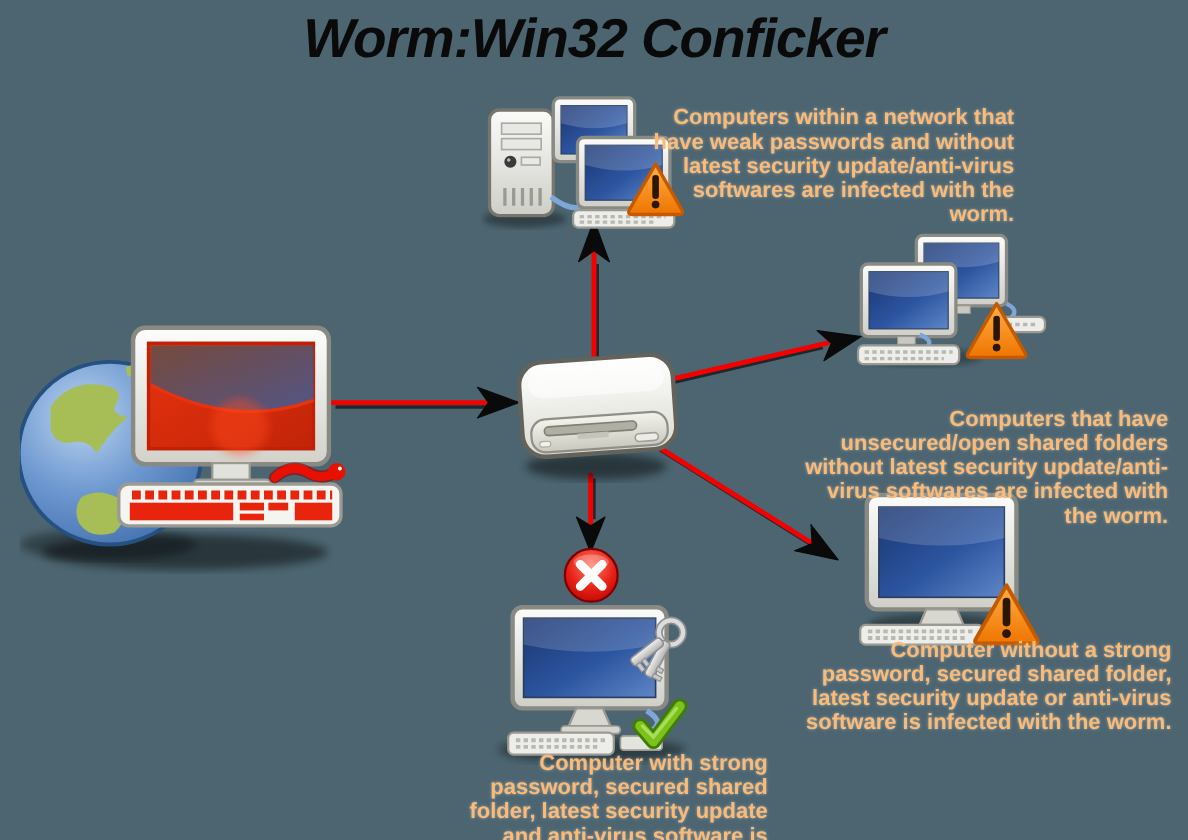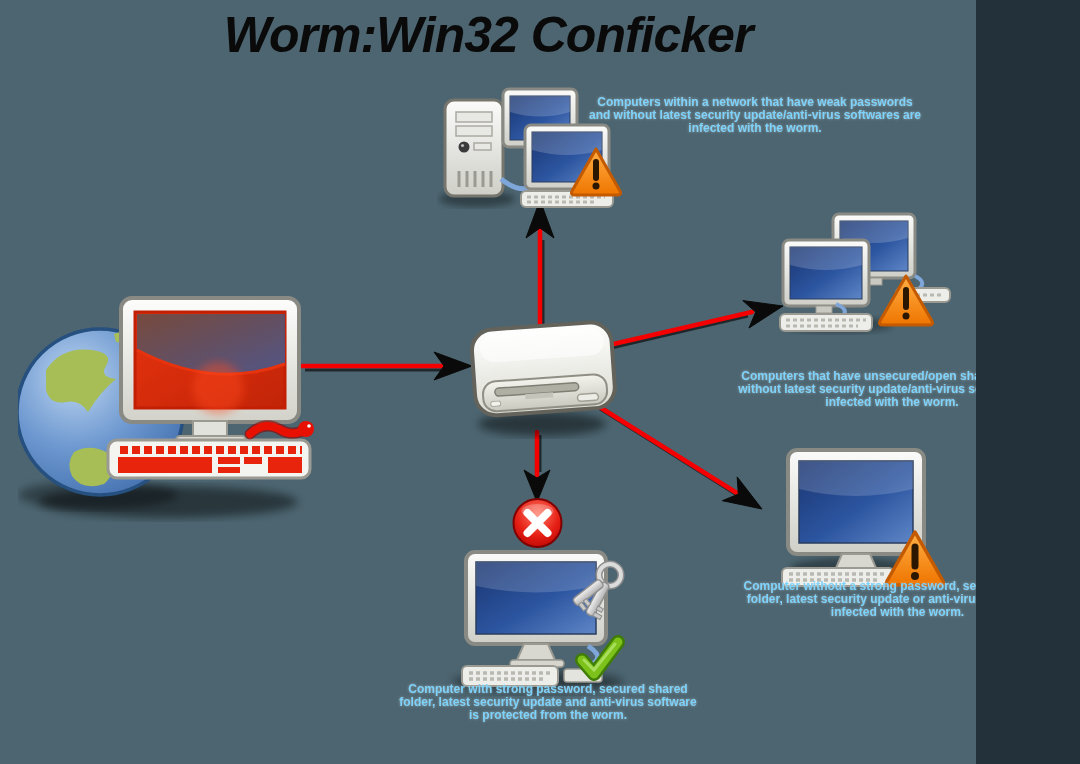--- a/index.html
+++ b/index.html
@@ -1,28 +1,28 @@
 <!DOCTYPE html>
 <html><head>
 <meta charset="utf-8">
 <style>
   html,body{margin:0;padding:0;background:#22313a;}
   #stage{
-    position:relative;width:976px;height:764px;overflow:hidden;
+    position:relative;width:1080px;height:764px;overflow:hidden;
     background:#4C6570;
     font-family:"Liberation Sans","DejaVu Sans",sans-serif;
   }
   #title{
     position:absolute;left:0;top:6px;width:100%;text-align:center;
     font-size:50px;font-weight:bold;font-style:italic;letter-spacing:-1px;
     color:#0a0a0a;z-index:5;
   }
   .note{
-    position:absolute;z-index:5;text-align:center;
-    font-size:12px;line-height:1.1;font-weight:bold;color:#7dd3fc;
+    position:absolute;z-index:5;text-align:right;
+    font-size:20px;line-height:1.1;font-weight:bold;color:#fdba74;
     text-shadow:0 0 3px rgba(255,255,255,.45);
   }
   #note-top{left:588px;top:96px;width:334px;}
   #note-right{left:722px;top:330px;width:340px;margin-top:40px;}
   #note-bottom-right{left:730px;top:580px;width:335px;}
   #note-bottom{left:398px;top:683px;width:300px;}
   .icon{position:absolute;z-index:2;}
   #icon-source{left:18px;top:290px;width:332px;height:235px;}
   #icon-hub{left:462px;top:318px;width:165px;height:125px;}
   #icon-top{left:437px;top:83px;width:195px;height:130px;}

